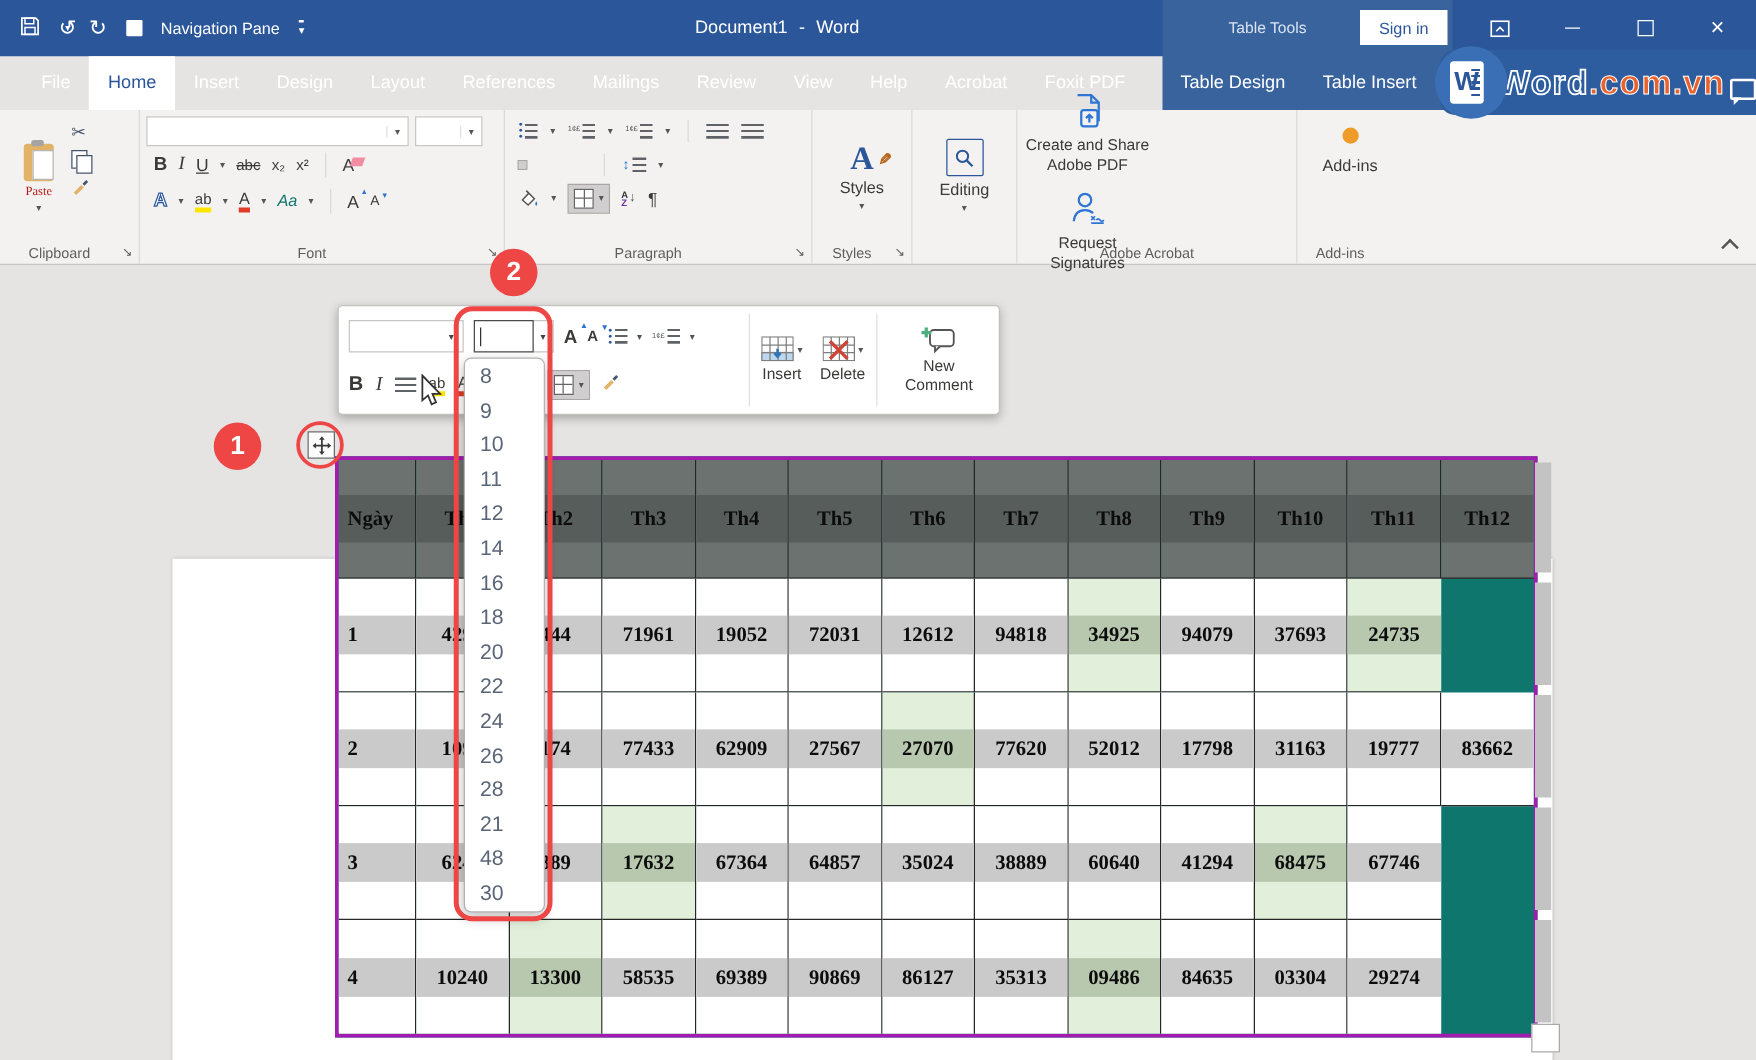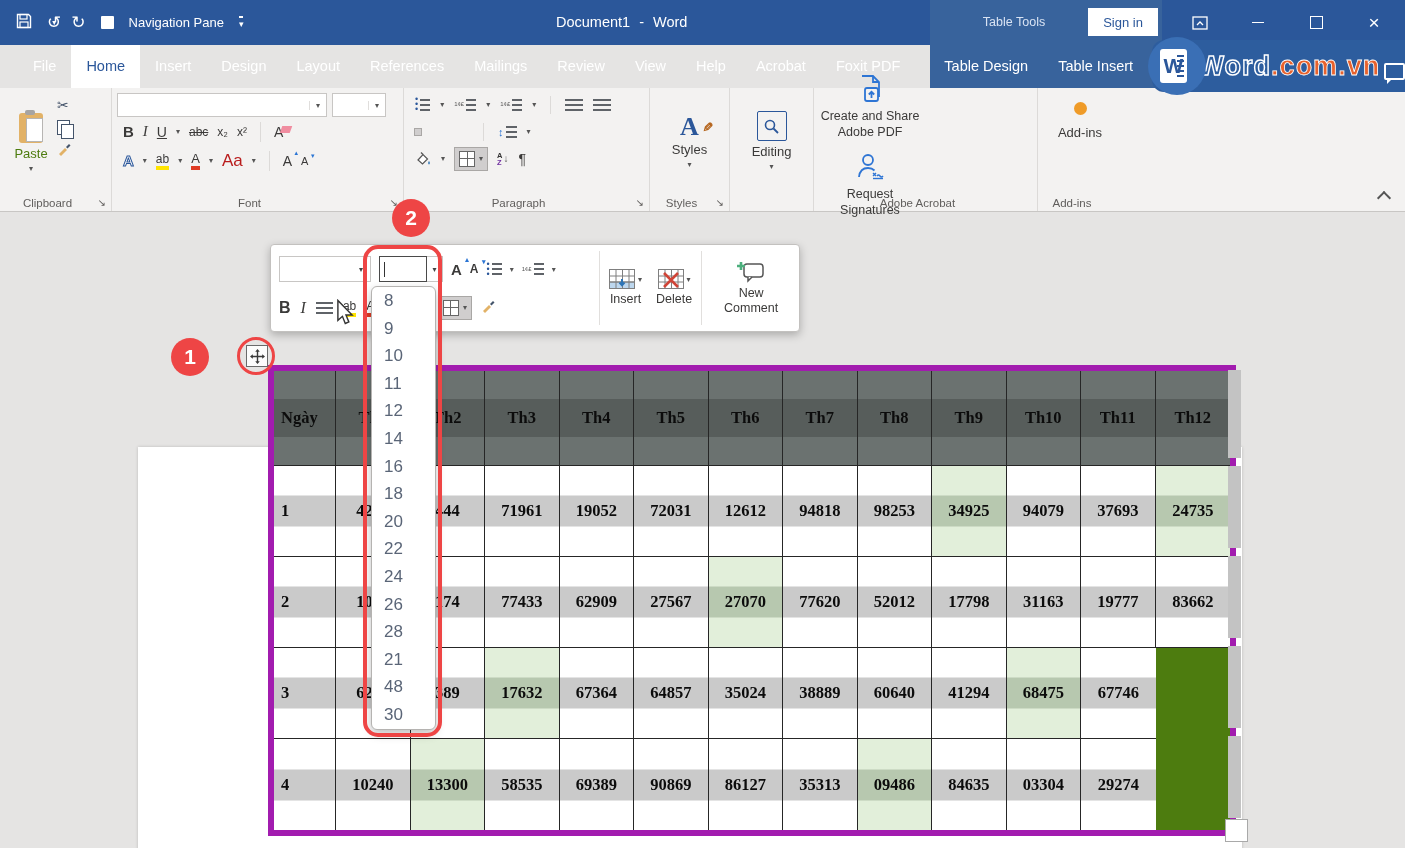--- a/index.html
+++ b/index.html
@@ -47,21 +47,21 @@
   .rlabel{position:absolute;bottom:2px;left:0;right:16px;text-align:center;font-size:11.5px;color:#605e5c;}
   .launcher{position:absolute;bottom:3px;right:5px;font-size:10px;color:#605e5c;}
   .chev{font-size:8px;color:#555;}
   .vdiv{width:1px;background:#dcdad8;margin:4px 4px;}
   
   .g-clip{width:112px;display:flex;}
   .pastebtn{display:flex;flex-direction:column;align-items:center;justify-content:center;gap:3px;width:52px;}
   .clipicon{position:relative;width:24px;height:30px;background:#e2b267;border-radius:3px;}
   .clipicon::before{content:"";position:absolute;left:7px;top:5px;width:15px;height:22px;background:#fff;border:1px solid #b7b5b3;}
   .clipicon::after{content:"";position:absolute;left:6px;top:-3px;width:10px;height:5px;background:#a6a4a2;border-radius:2px;}
-  .pastelbl{font-size:13px;color:#4d7c0f;}
+  .pastelbl{font-size:10px;color:#b91c1c;font-family:Liberation Serif, serif;}
   .clipcol{display:flex;flex-direction:column;justify-content:flex-start;gap:7px;padding-top:6px;}
   .cuticon{font-size:14px;color:#44546a;}
   .copyicon{position:relative;width:11px;height:13px;border:1.2px solid #44546a;background:#fff;}
   .copyicon::before{content:"";position:absolute;left:3px;top:3px;width:11px;height:13px;border:1.2px solid #44546a;background:#fff;}
   .brushicon{width:14px;height:14px;}
   
   .g-font{width:292px;display:flex;flex-direction:column;}
   .comborow{display:flex;gap:5px;margin-top:2px;}
   .combo{display:flex;height:22px;border:1px solid #c8c6c4;background:#fff;align-items:center;}
   .combo .cval{flex:1;font-size:12px;padding-left:4px;color:#222;}
@@ -72,21 +72,21 @@
   .fbold{font-weight:bold;font-size:15px;color:#3b3a39;}
   .fital{font-style:italic;font-family:"Liberation Serif",serif;font-size:15px;color:#3b3a39;}
   .funder{text-decoration:underline;font-size:14px;color:#3b3a39;}
   .fstrike{text-decoration:line-through;font-size:12px;color:#3b3a39;}
   .fsub,.fsup{font-size:12px;color:#3b3a39;}
   .fclear{position:relative;font-size:14px;color:#3b3a39;}
   .fclear::after{content:"";position:absolute;right:-8px;top:2px;width:10px;height:7px;background:#f08da0;transform:skewX(-20deg);}
   .feffect{font-weight:bold;font-size:15px;color:#fff;-webkit-text-stroke:1px #2b579a;}
   .fhl{font-size:11px;color:#3b3a39;border-bottom:4px solid #ffe400;padding-bottom:0px;}
   .fcolor{font-size:13px;color:#3b3a39;border-bottom:4px solid #e03b24;}
-  .fcase{font-size:17px;color:#b91c1c;}
+  .fcase{font-size:13px;color:#0f766e;font-style:italic;}
   .fgrow,.fshrink{position:relative;font-size:14px;color:#3b3a39;}
   .fgrow::after{content:"▴";position:absolute;top:-4px;right:-6px;font-size:7px;color:#2b75d4;}
   .fshrink{font-size:11px;}
   .fshrink::after{content:"▾";position:absolute;top:-3px;right:-6px;font-size:7px;color:#2b75d4;}
   
   .g-par{width:246px;display:flex;flex-direction:column;}
   .parrow{display:flex;align-items:center;gap:10px;height:27px;padding-left:6px;}
   .il{width:15px;height:12px;background:repeating-linear-gradient(to bottom,#5f6368 0 2px,transparent 2px 5px);}
   .ibul{display:flex;align-items:center;gap:2px;}
   .ibul::before{content:"•\A•\A•";white-space:pre;font-size:9px;line-height:5px;color:#2b579a;}
@@ -120,21 +120,21 @@
   .acrlbl{font-size:12.5px;color:#3b3a39;text-align:center;line-height:16px;}
   .g-add{width:84px;display:flex;flex-direction:column;align-items:center;justify-content:flex-start;padding-top:14px;gap:10px;}
   .orangedot{width:13px;height:13px;border-radius:50%;background:#ef9b28;}
   .addlbl{font-size:13px;color:#3b3a39;}
   .collapse{position:absolute;right:16px;bottom:8px;width:8px;height:8px;border-top:2px solid #555;border-right:2px solid #555;
     transform:rotate(-45deg);}
   
   .docarea{position:absolute;left:0;top:212px;right:0;bottom:0;background:var(--page-bg,#e5e4e3);}
   .page{position:absolute;left:138px;top:235px;width:1104px;height:610px;background:#fff;box-shadow:0 0 3px rgba(0,0,0,.18);}
   
-  .dtable{position:absolute;left:268px;top:365px;width:956px;border:6px solid #a21caf;z-index:2;background:#4d7c0f;}
+  .dtable{position:absolute;left:268px;top:365px;width:956px;border:3px solid #a21caf;z-index:2;background:#0f766e;}
   .trow{display:grid;grid-template-columns:62px repeat(12,1fr);height:91px;}
   .trow.thead{height:95px;}
   .tcell{position:relative;border-right:1px solid #262626;border-bottom:1px solid #262626;display:flex;align-items:center;
     justify-content:center;font-family:"Liberation Serif",serif;font-weight:bold;font-size:16.5px;color:#0c0c0c;background:#fff;overflow:hidden;}
   .tcell:last-child{border-right:none;}
   .trow:last-child .tcell{border-bottom:none;}
   .band{position:absolute;left:0;right:0;top:50%;transform:translateY(-50%);height:31px;background:var(--row-band,#cacaca);}
   .thead .tcell{background:var(--header-bg,#6b7270);}
   .thead .band{height:38px;background:var(--header-band,#575d5b);}
   .tcell.green{background:var(--green-bg,#e2efda);}
@@ -511,24 +511,20 @@
           <span class="val">72031</span>
         </div>
         <div class="tcell">
           <span class="band"></span>
           <span class="val">12612</span>
         </div>
         <div class="tcell">
           <span class="band"></span>
           <span class="val">94818</span>
         </div>
-        <div class="tcell">
-          <span class="band"></span>
-          <span class="val">98253</span>
-        </div>
         <div class="tcell green">
           <span class="band"></span>
           <span class="val">34925</span>
         </div>
         <div class="tcell">
           <span class="band"></span>
           <span class="val">94079</span>
         </div>
         <div class="tcell">
           <span class="band"></span>

